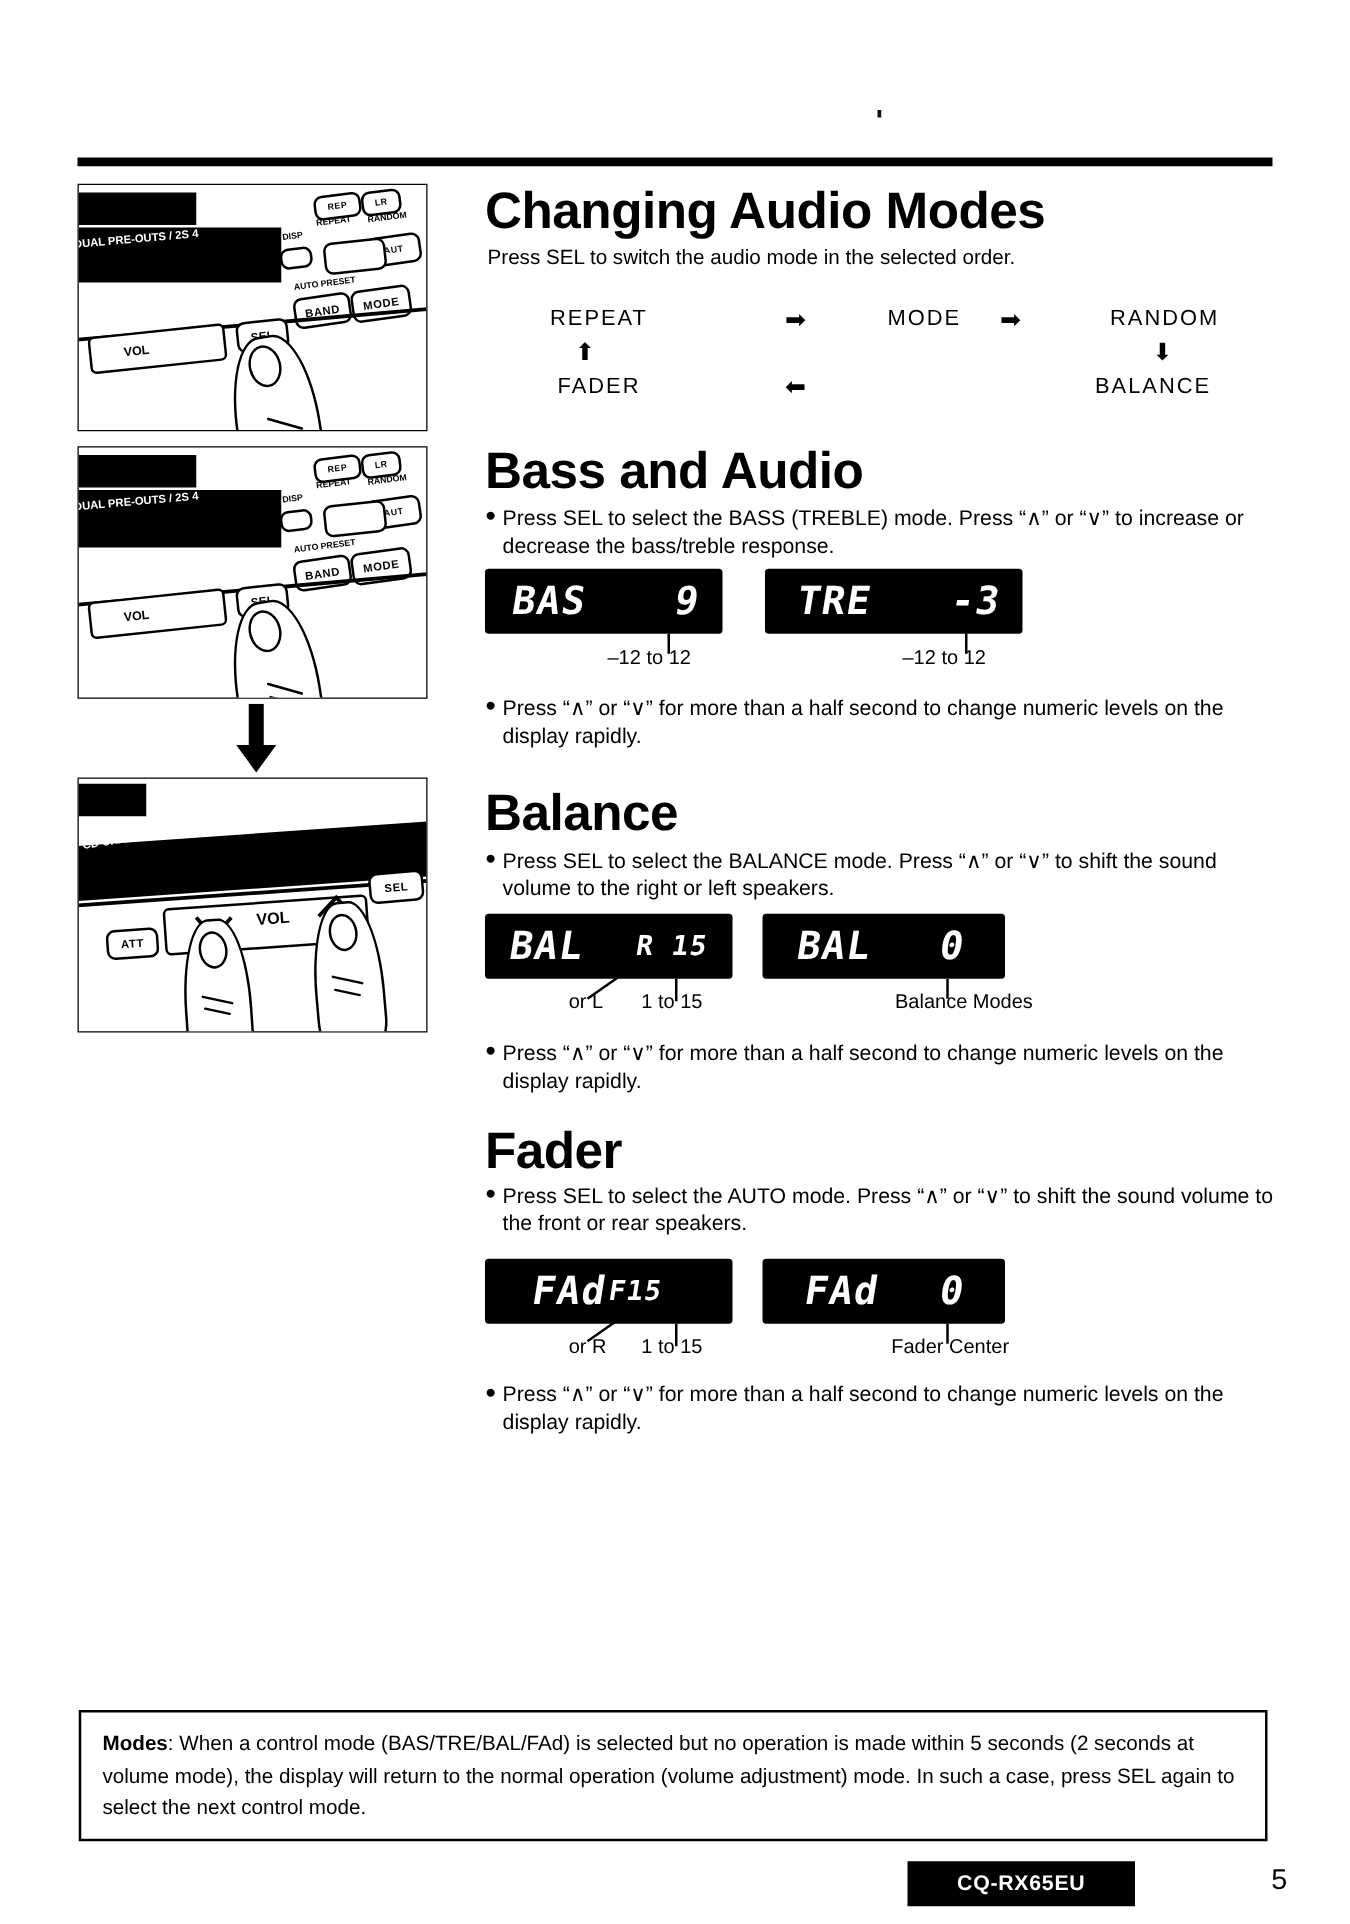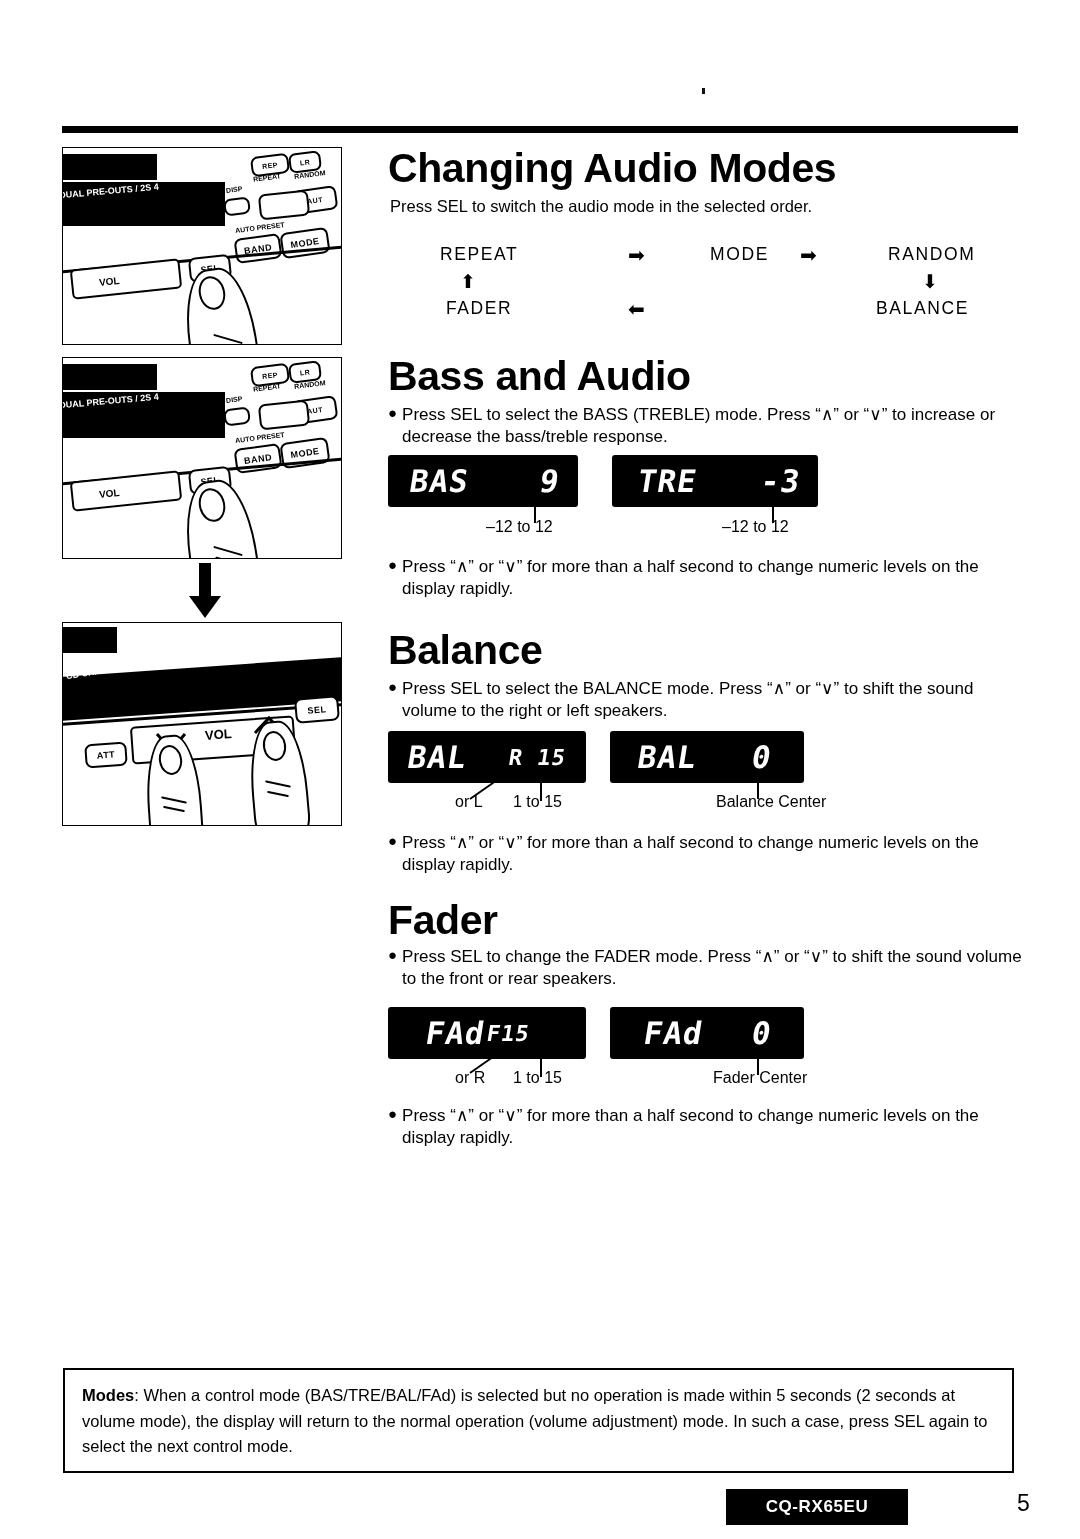--- a/index.html
+++ b/index.html
@@ -249,31 +249,31 @@
 <div class="leader-d" style="left:470px;top:798px;width:48px;transform:rotate(-35deg);"></div>
 <div class="leader-v" style="left:540px;top:783px;height:18px;"></div>
 <span class="ann" style="left:455px;top:793px;">or L</span>
 <span class="ann" style="left:513px;top:793px;">1 to 15</span>
 
 <div class="lcd" style="left:610px;top:731px;width:194px;height:52px;">
   <span class="seg big" style="margin-left:28px;">BAL</span>
   <span class="seg big" style="margin-left:auto;margin-right:32px;">0</span>
 </div>
 <div class="leader-v" style="left:757px;top:783px;height:16px;"></div>
-<span class="ann" style="left:716px;top:793px;">Balance Center</span>
+<span class="ann" style="left:716px;top:793px;">Balance Modes</span>
 
 <div class="abs bullet-row" style="left:388px;top:832px;width:636px;">
   <span class="bullet-dot">●</span>
   <span class="bullet-txt">Press “∧” or “∨” for more than a half second to change numeric levels on the display rapidly.</span>
 </div>
 
 <h1 class="abs head" style="left:388px;top:900px;width:640px;">Fader</h1>
 <div class="abs bullet-row" style="left:388px;top:946px;width:636px;">
   <span class="bullet-dot">●</span>
-  <span class="bullet-txt">Press SEL to change the FADER mode. Press “∧” or “∨” to shift the sound volume to the front or rear speakers.</span>
+  <span class="bullet-txt">Press SEL to select the AUTO mode. Press “∧” or “∨” to shift the sound volume to the front or rear speakers.</span>
 </div>
 
 <div class="lcd" style="left:388px;top:1007px;width:198px;height:52px;">
   <span class="seg big" style="margin-left:38px;">FAd</span>
   <span class="seg small" style="margin-left:2px;margin-right:20px;">F15</span>
 </div>
 <div class="leader-d" style="left:470px;top:1072px;width:48px;transform:rotate(-35deg);"></div>
 <div class="leader-v" style="left:540px;top:1059px;height:18px;"></div>
 <span class="ann" style="left:455px;top:1069px;">or R</span>
 <span class="ann" style="left:513px;top:1069px;">1 to 15</span>

